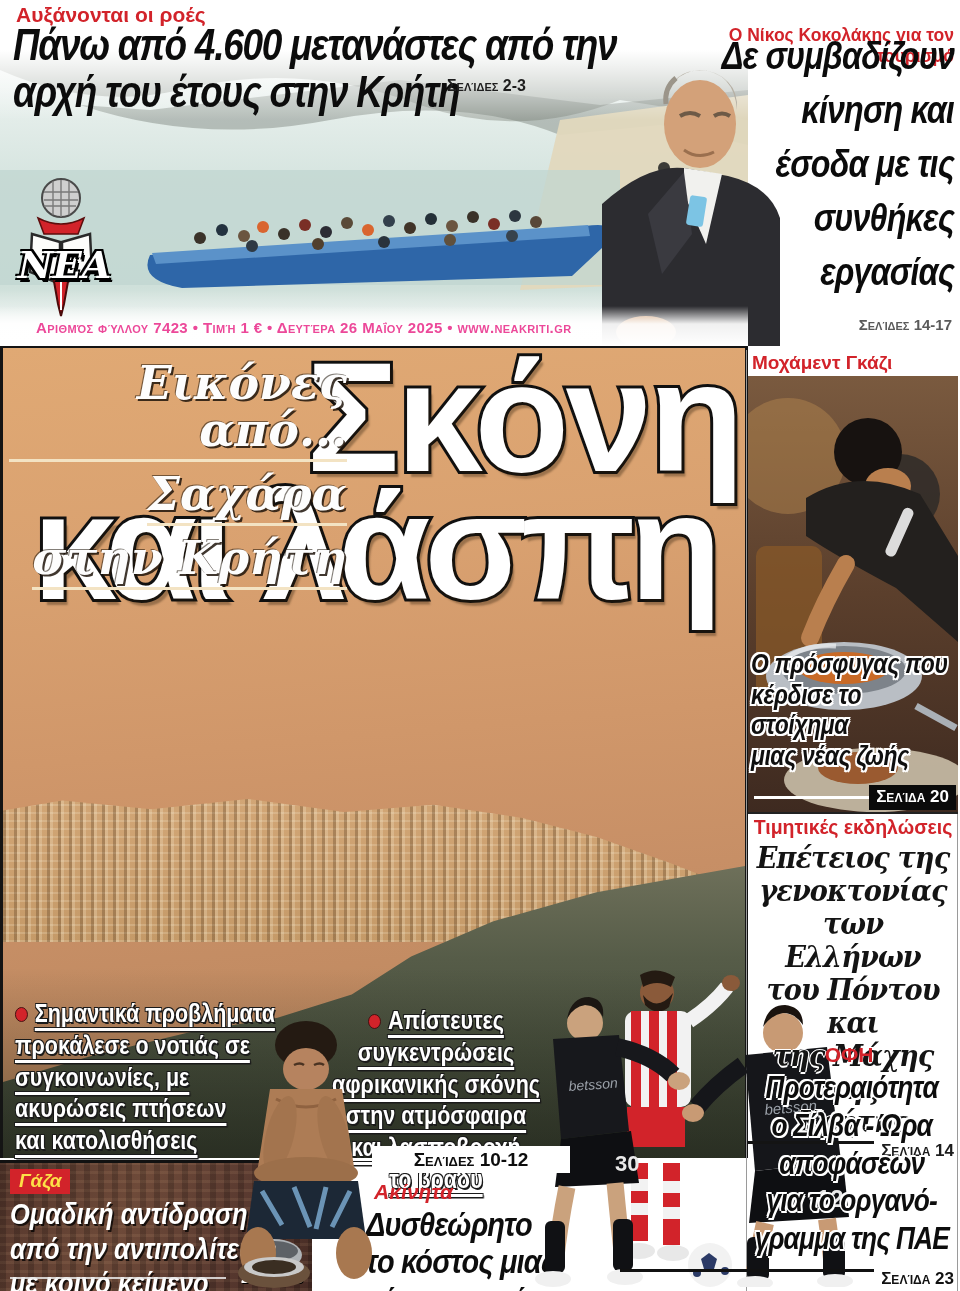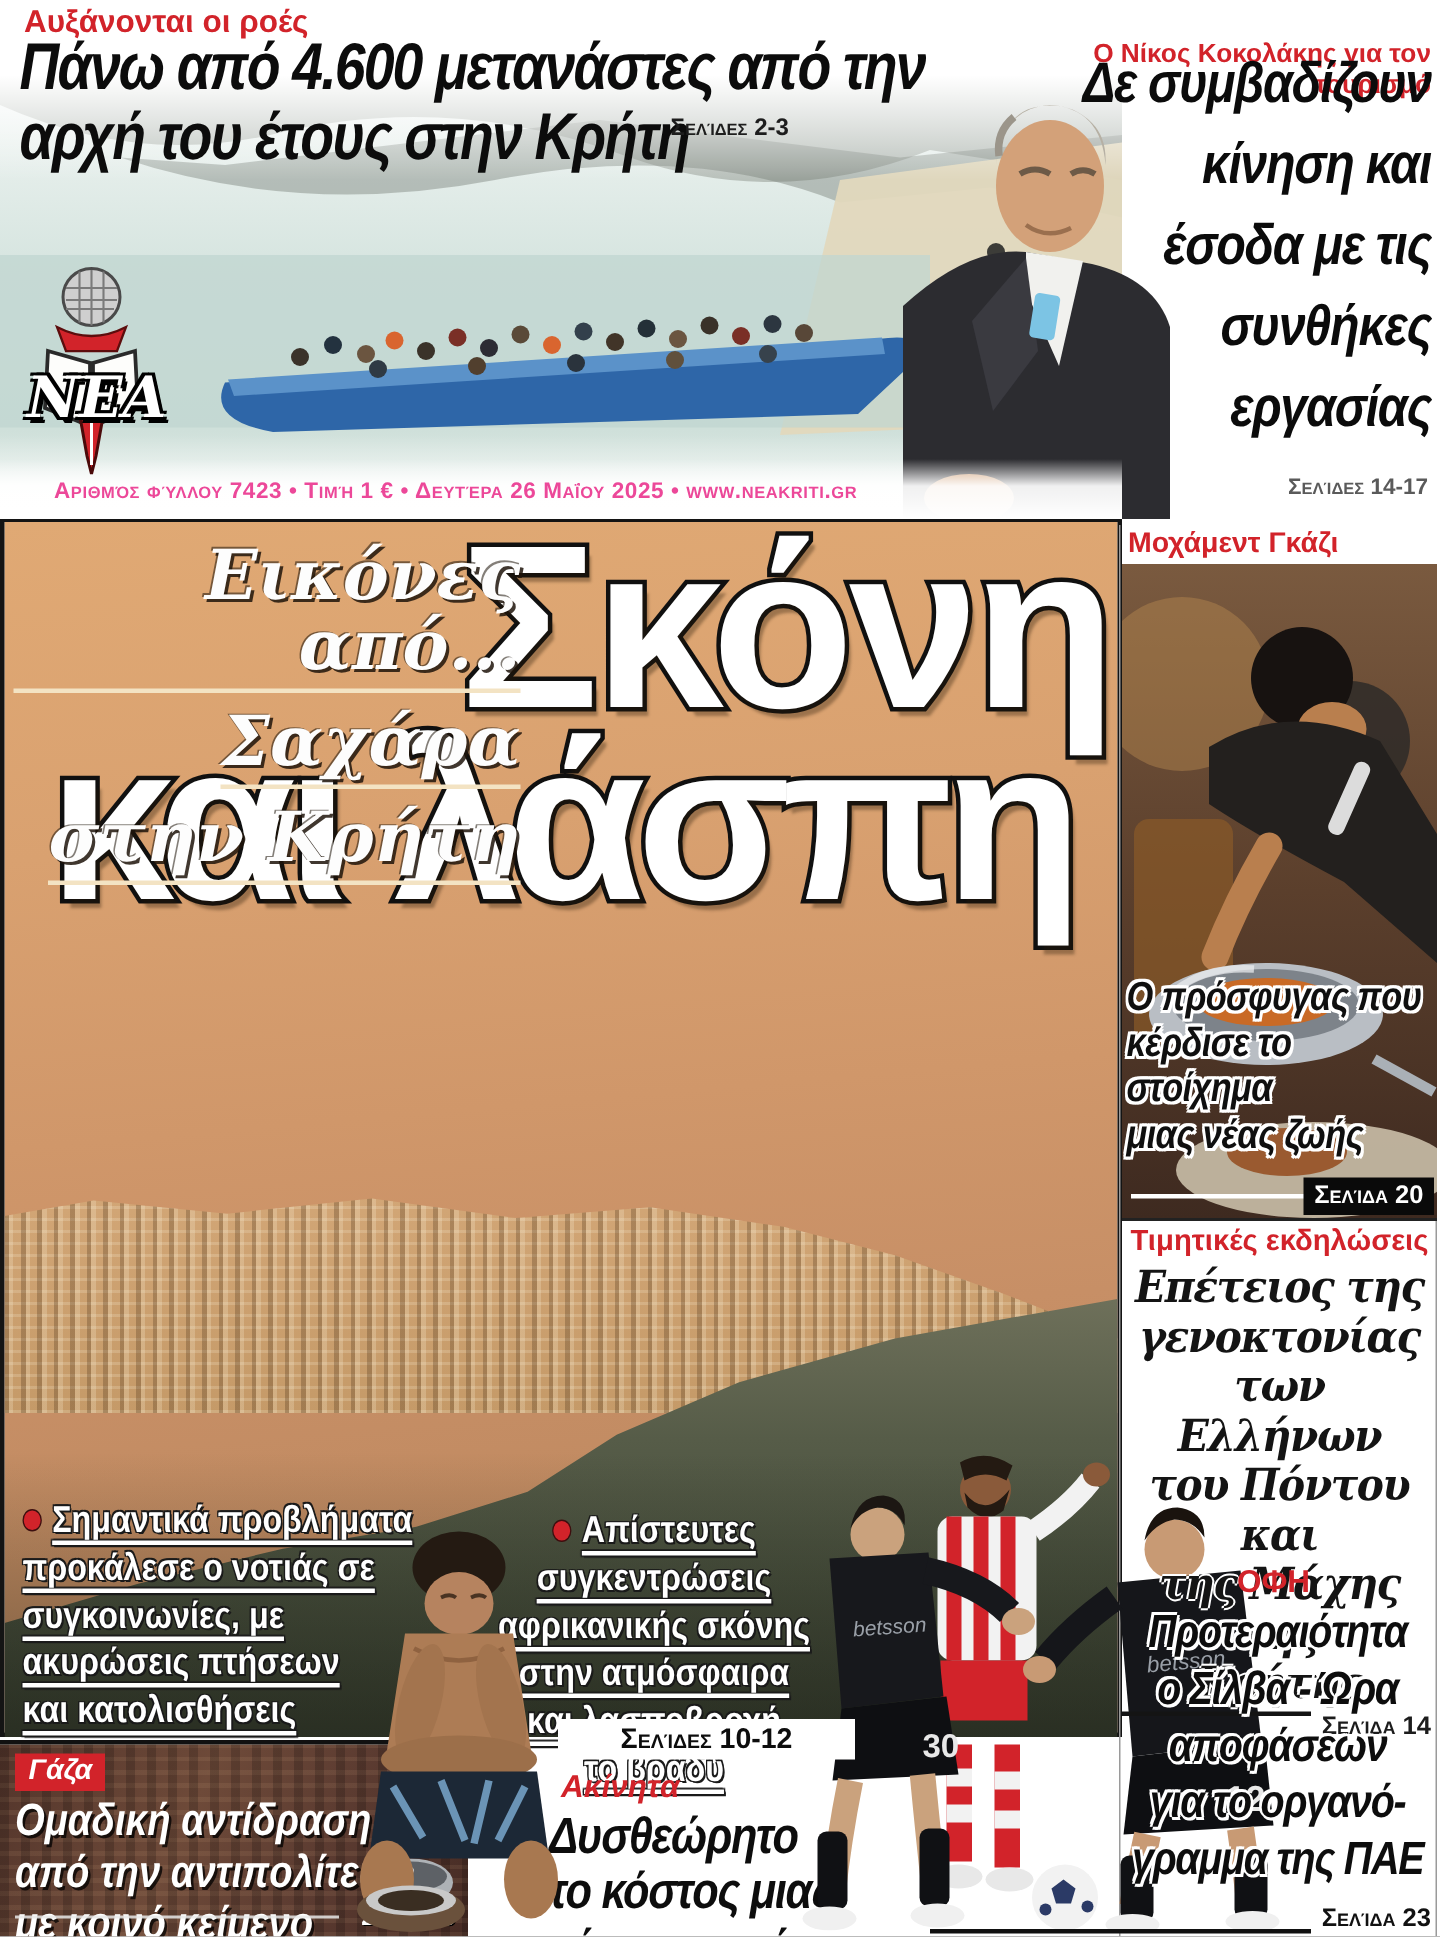--- a/index.html
+++ b/index.html
@@ -71,21 +71,21 @@
   .pref-strip{left:372px;top:1146px;width:198px;height:27px;background:#fff;color:#0d0d0d;
        font-weight:bold;font-size:19px;display:flex;align-items:center;justify-content:center;z-index:6;}
 
   
   .gaza{left:0;top:1160px;width:312px;height:131px;box-sizing:border-box;padding:6px 10px;z-index:3;
       border-top:3px solid #111;
       background:linear-gradient(115deg,#53352b 0%,#6e4a39 40%,#5a3a30 70%,#462b24 100%);}
   .gaza:before{content:"";position:absolute;inset:0;
       background:repeating-linear-gradient(90deg,rgba(0,0,0,.18) 0 6px,transparent 6px 14px),
                  repeating-linear-gradient(0deg,rgba(255,210,160,.08) 0 3px,transparent 3px 9px);}
-  .gaza-label{position:relative;display:inline-block;background:var(--red);color:#ffffff;font-weight:bold;
+  .gaza-label{position:relative;display:inline-block;background:var(--red);color:#fde047;font-weight:bold;
       font-style:italic;font-size:19px;padding:1px 9px 2px;margin-bottom:3px;}
   .gaza-head{position:relative;font-weight:bold;font-style:italic;font-size:30px;line-height:1.15;color:#fff;
       transform:scaleX(.85);transform-origin:0 0;width:360px;
       text-shadow:2px 2px 0 rgba(0,0,0,.75);}
   .gaza-pref{position:absolute;right:8px;bottom:3px;color:#fff;font-weight:bold;font-size:17px;
       text-shadow:1px 1px 0 #000;}
   .gaza-line{position:absolute;left:10px;right:86px;bottom:12px;height:2px;background:#e8e8e8;opacity:.85;}
 
   
   .akin{left:366px;top:1180px;width:276px;z-index:3;}
@@ -116,21 +116,21 @@
   .gen-prefrow{display:flex;align-items:flex-start;margin-top:3px;padding-right:4px;}
   .gen-prefrow .rule{flex:1;height:2.5px;background:#141414;margin-right:7px;}
   .gen-prefrow .pt{font-weight:bold;font-size:17px;color:#1c1c1c;}
 
   .ofib{left:748px;top:1043px;width:206px;text-align:center;z-index:5;}
   .ofi-label{font-size:21px;font-weight:800;color:var(--red);padding-right:4px;}
   .ofi-head{font-weight:bold;font-style:italic;font-size:31px;line-height:1.22;letter-spacing:-1px;
       color:#0d0d0d;width:242px;margin-left:-36px;transform:scaleX(.85);transform-origin:100% 0;
       margin-top:2px;padding-right:4px;
       text-shadow:2px 0 0 #fff,-2px 0 0 #fff,0 2px 0 #fff,0 -2px 0 #fff,2px 2px 0 #fff,-2px -2px 0 #fff;}
-  .ofi-prefrow{left:620px;top:1269px;width:334px;display:flex;align-items:flex-end;z-index:7;}
+  .ofi-prefrow{left:620px;top:1269px;width:334px;display:flex;align-items:flex-start;z-index:7;}
   .ofi-prefrow .rule{flex:1;height:3px;background:#111;margin-right:7px;}
   .ofi-prefrow .pt{font-weight:bold;font-size:17px;color:#111;}
 
   .boy{left:210px;top:1015px;width:184px;height:276px;z-index:6;}
   .players{left:497px;top:935px;width:463px;height:352px;z-index:4;}
   .gaza-pot{position:absolute;right:6px;bottom:18px;width:64px;height:38px;z-index:1;}
 </style>
 </head>
 <body>
 

